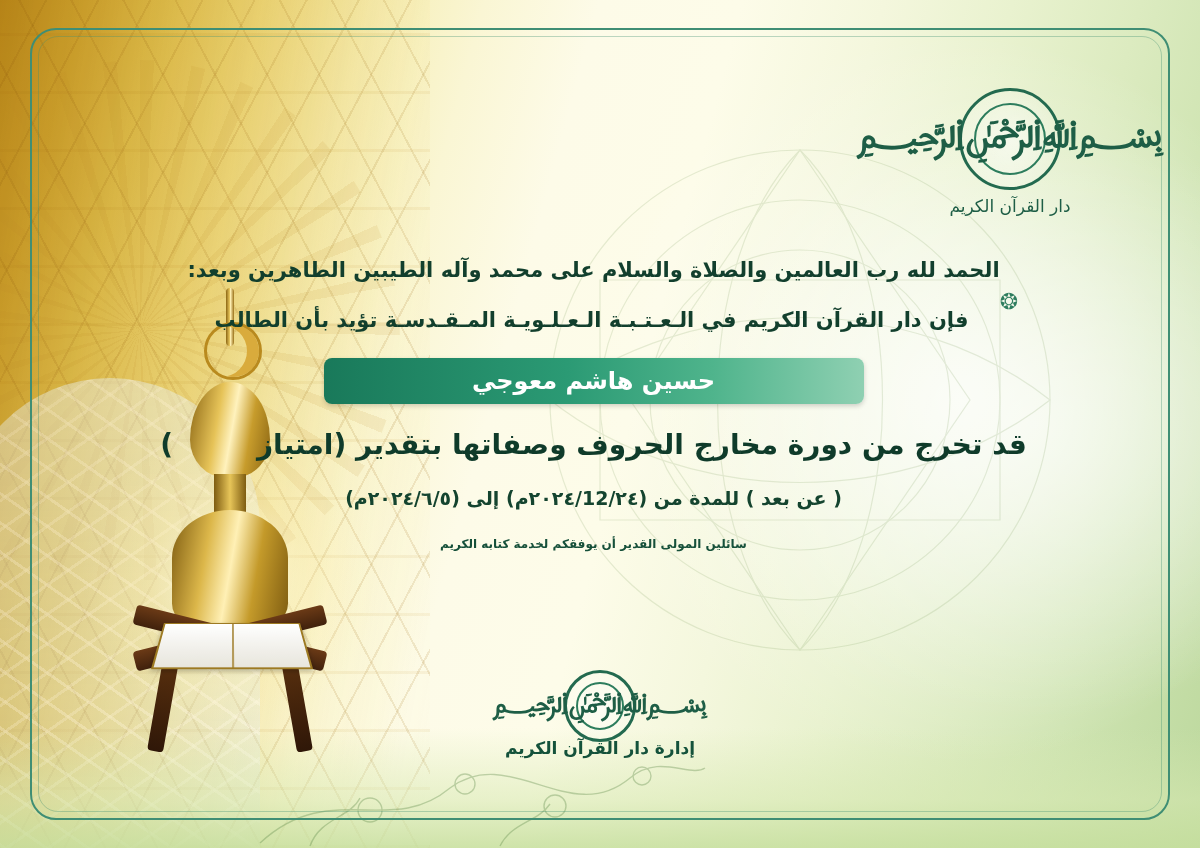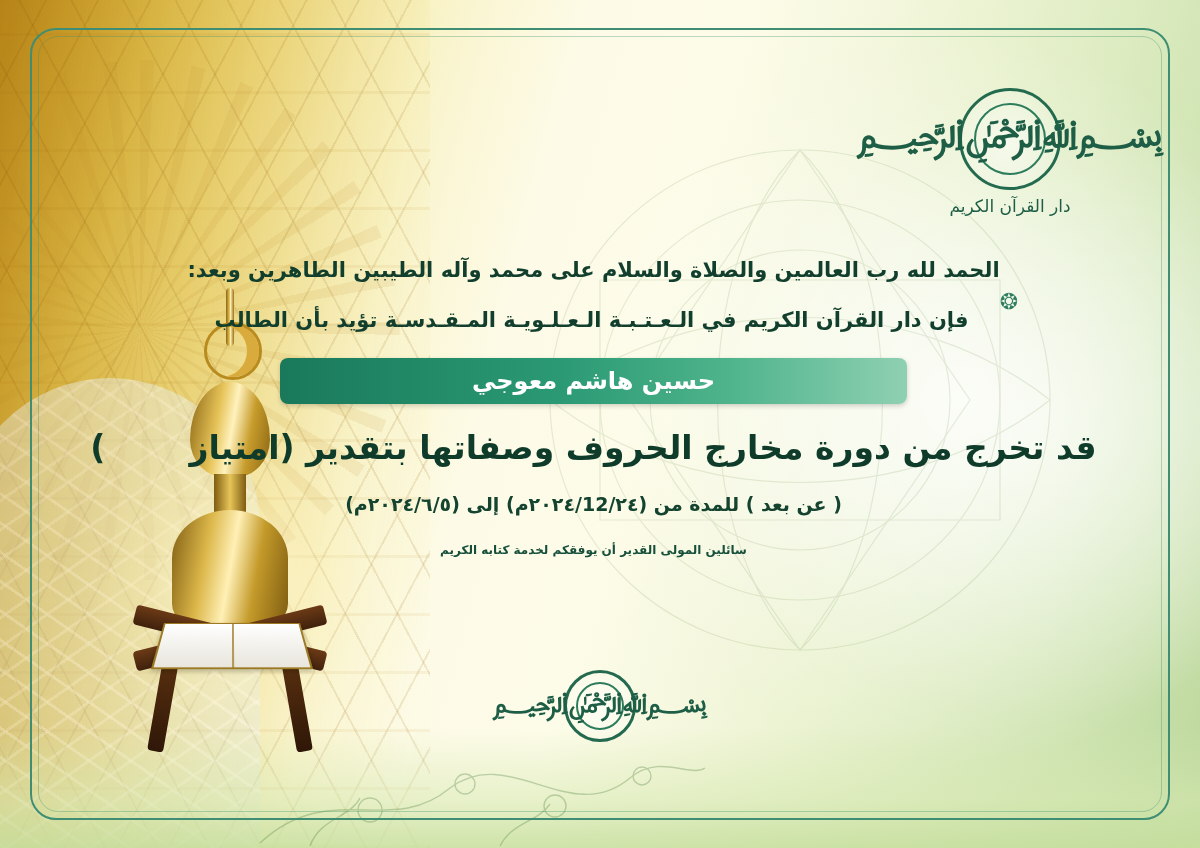--- a/index.html
+++ b/index.html
@@ -289,34 +289,34 @@
   }
   .line-2 {
     font-size: 21px;
     font-weight: bold;
     color: #123f2d;
     margin: 0 4px 26px 0;
     letter-spacing: 0.5px;
   }
 
   .name-plate {
-    width: 627px;
+    width: 540px;
     height: 46px;
     margin: 0 auto 24px auto;
     border-radius: 8px;
     background: linear-gradient(90deg, #19795a 0%, #2b9a74 45%, #4fb48c 72%, #8fd0b2 100%);
     box-shadow: 0 2px 5px rgba(0,0,0,0.18);
     display: flex; align-items: center; justify-content: center;
     color: #ffffff;
     font-size: 24px;
     font-weight: bold;
   }
 
   .line-3 {
-    font-size: 33px;
+    font-size: 28px;
     font-weight: bold;
     color: #0f3b2a;
     margin: 0 0 26px 0;
   }
   .line-3 .paren-gap { display: inline-block; width: 84px; }
 
   .line-4 {
     font-size: 19px;
     font-weight: bold;
     color: #14442f;
@@ -443,14 +443,15 @@
 
     <p class="line-4">( عن بعد )  للمدة من (٢٠٢٤/12/٢٤م) إلى (٢٠٢٤/٦/٥م)</p>
     <p class="line-5">سائلين المولى القدير أن يوفقكم لخدمة كتابه الكريم</p>
   </div>
 
   <div class="footer-emblem">
     <div class="mark">
       <div class="glyph">﷽</div>
     </div>
   </div>
+  <div class="footer-caption">إدارة دار القرآن الكريم</div>
 
 </div>
 
 </body></html>

